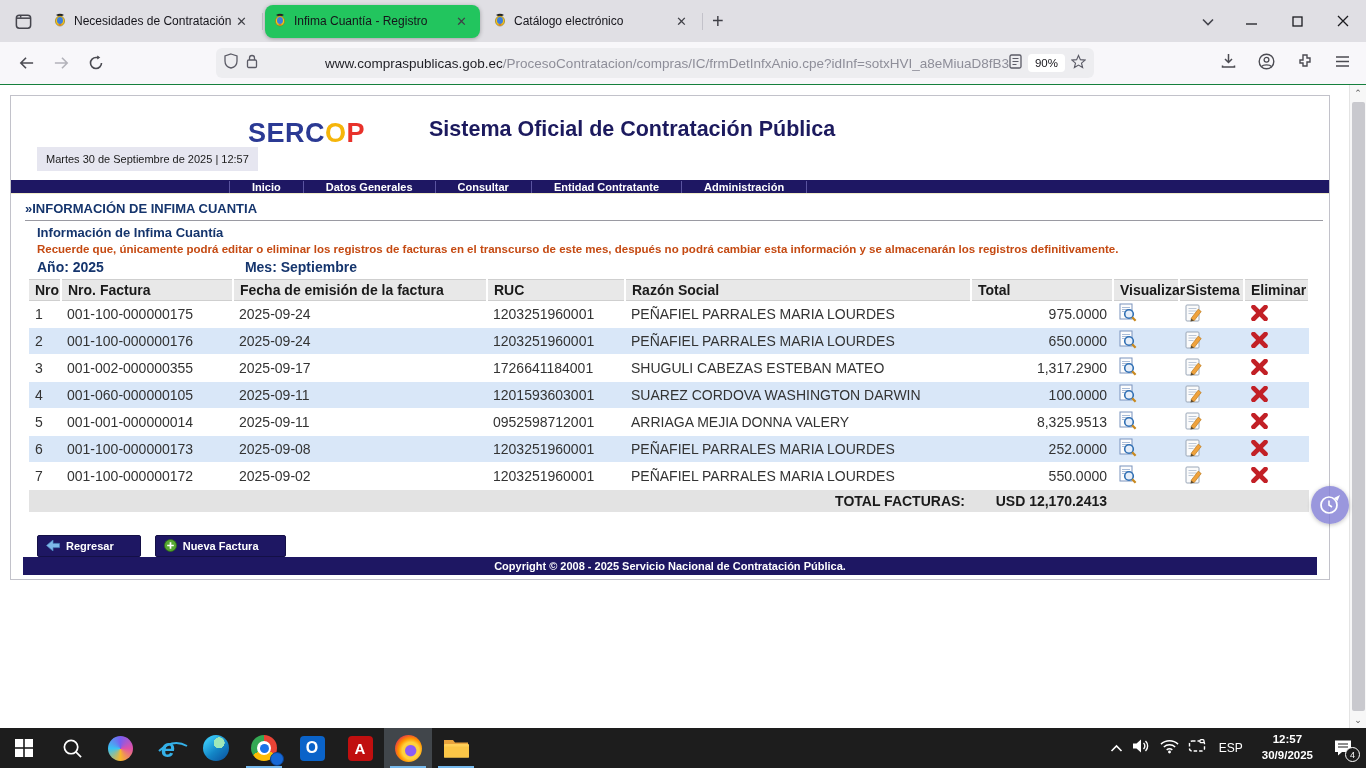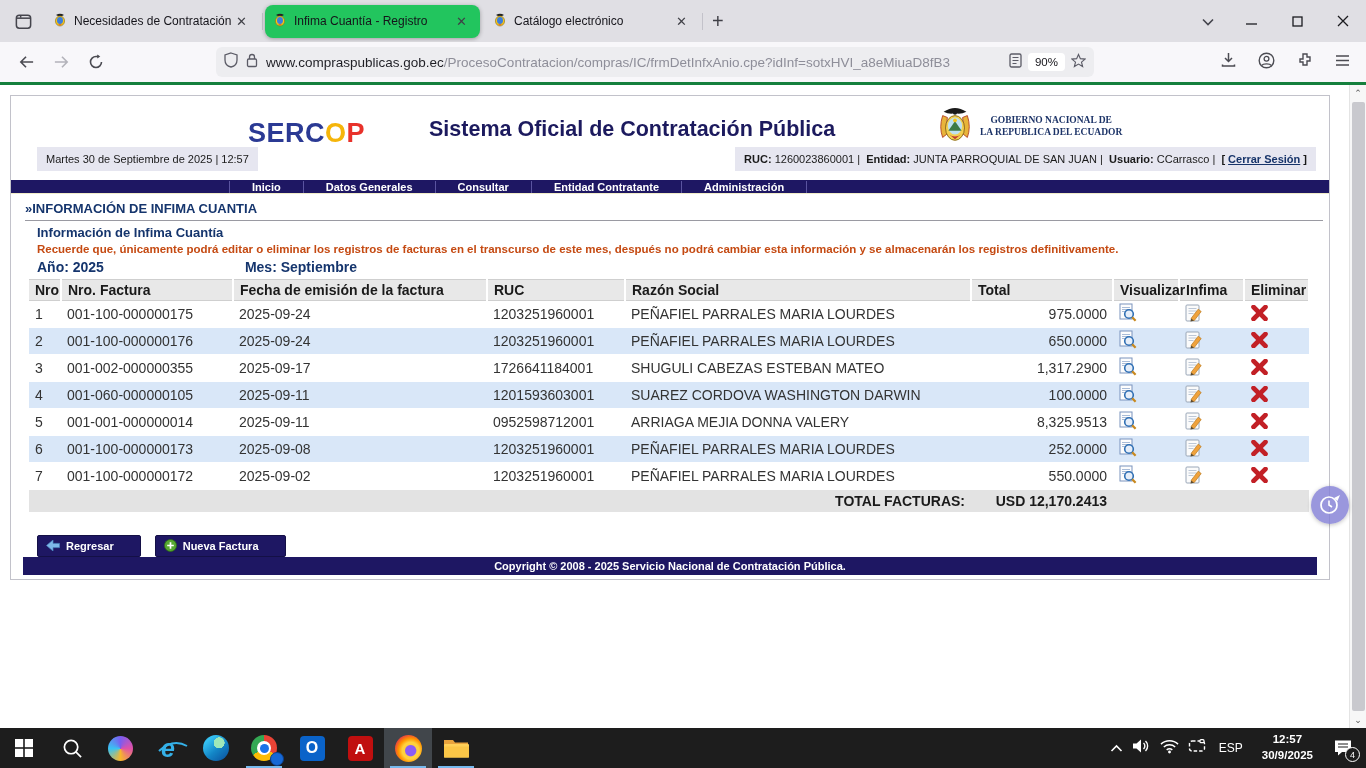--- a/index.html
+++ b/index.html
@@ -13,21 +13,21 @@
   .tab.active { background:#22c55e; box-shadow:0 1px 4px rgba(0,0,0,.3); }
   .tab:not(.active)::after { content:""; position:absolute; right:-3px; top:8px; height:17px; width:1px; background:#c3c2ca; }
   .tab .favicon { margin-right:7px; flex:0 0 auto; }
   .tab .tab-title { flex:1; white-space:nowrap; overflow:hidden; }
   .tab .tab-close { flex:0 0 auto; font-size:13px; color:#3f3f46; padding:2px 5px; border-radius:4px; }
   .newtab-btn { font-size:20px; color:#3f3f46; padding:0 12px; height:32px; display:flex; align-items:center; }
   .tabbar-right { margin-left:auto; display:flex; align-items:center; height:42px; }
   .tabs-chevron { padding:0 14px; color:#3f3f46; }
   .winbtn { width:46px; height:42px; display:flex; align-items:center; justify-content:center; color:#1b1b1f; }
 
-  .toolbar { position:absolute; top:42px; left:0; width:1366px; height:43px; background:#f8f7fa; border-bottom:3px solid #15803d; display:flex; align-items:center; }
+  .toolbar { position:absolute; top:42px; left:0; width:1366px; height:43px; background:#f8f7fa; border-bottom:1px solid #15803d; display:flex; align-items:center;text-align:right; }
   .nav-ic { margin-left:18px; display:flex; align-items:center; }
   .urlbar { margin-left:112px; width:878px; height:30px; background:#ededf0; border-radius:6px; display:flex; align-items:center; padding:0 8px; }
   .urlbar .sep8 { width:8px; }
   .url-text { flex:1; font-size:13.5px; color:#8e8e99; white-space:nowrap; overflow:hidden; }
   .url-text b { color:#1f1f25; font-weight:normal; }
   .zoom-chip { background:#fff; border-radius:4px; font-size:11.5px; color:#15141a; padding:3px 7px; margin:0 6px; }
   .toolbar-right { margin-left:auto; display:flex; align-items:center; gap:22px; padding-right:16px; }
 
   
   .page { position:absolute; top:85px; left:0; width:1366px; height:643px; background:#fff; }
@@ -253,47 +253,24 @@
     </span>
   </div>
 </div>
 
 <div class="page">
   <div class="content-frame">
 
     <div class="site-header">
       <div class="sercop-logo"><span class="b">SER</span><span class="b">C</span><span class="y">O</span><span class="r">P</span></div>
       <div class="site-title">Sistema Oficial de Contratación Pública</div>
-      <div class="gov-logo">
-        <svg width="38" height="42" viewBox="0 0 40 44">
-          <path d="M8 6 Q20 -2 32 6 Q26 9 20 7.5 Q14 9 8 6 Z" fill="#1a1a1a"></path>
-          <circle cx="20" cy="7" r="2.2" fill="#1a1a1a"></circle>
-          <path d="M7 10 Q3 22 7 33 L12 29 Q9.5 21 12 12 Z" fill="#e8b43a" stroke="#b5482a" stroke-width="1"></path>
-          <path d="M33 10 Q37 22 33 33 L28 29 Q30.5 21 28 12 Z" fill="#e8b43a" stroke="#b5482a" stroke-width="1"></path>
-          <ellipse cx="20" cy="23" rx="10" ry="13" fill="#f3cf4e" stroke="#8a6a1d"></ellipse>
-          <ellipse cx="20" cy="21" rx="7.5" ry="9" fill="#bfe0f0"></ellipse>
-          <path d="M13 26 L20 16 L27 26 Z" fill="#3d7a46"></path>
-          <circle cx="20" cy="15" r="2" fill="#f5c518"></circle>
-          <path d="M14 30 A8 6 0 0 0 26 30 L20 35 Z" fill="#c23a2e"></path>
-        </svg>
-        <div class="gov-text">
-          <div>GOBIERNO NACIONAL DE</div>
-          <div>LA REPUBLICA DEL ECUADOR</div>
-        </div>
-      </div>
     </div>
 
     <div class="info-row">
       <div class="info-box"><span>Martes 30 de Septiembre de 2025 | 12:57</span></div>
-      <div class="info-box">
-        <b>RUC:</b> <span>1260023860001</span>&nbsp;|&nbsp;
-        <b>Entidad:</b> <span>JUNTA PARROQUIAL DE SAN JUAN</span>&nbsp;|&nbsp;
-        <b>Usuario:</b> <span>CCarrasco</span>&nbsp;|&nbsp;
-        <b>[ </b><a class="logout-link">Cerrar Sesión</a><b> ]</b>
-      </div>
     </div>
 
     <div class="menubar">
       <div class="menu-items">
         <span class="menu-item">Inicio</span>
         <span class="menu-item">Datos Generales</span>
         <span class="menu-item">Consultar</span>
         <span class="menu-item">Entidad Contratante</span>
         <span class="menu-item">Administración</span>
       </div>
@@ -322,21 +299,21 @@
       </colgroup>
       <thead>
         <tr>
           <th>Nro</th>
           <th>Nro. Factura</th>
           <th>Fecha de emisión de la factura</th>
           <th>RUC</th>
           <th>Razón Social</th>
           <th>Total</th>
           <th>Visualizar</th>
-          <th>Infima</th>
+          <th>Sistema</th>
           <th>Eliminar</th>
         </tr>
       </thead>
       <tbody>
           <tr>
             <td>1</td>
             <td>001-100-000000175</td>
             <td>2025-09-24</td>
             <td>1203251960001</td>
             <td>PEÑAFIEL PARRALES MARIA LOURDES</td>

